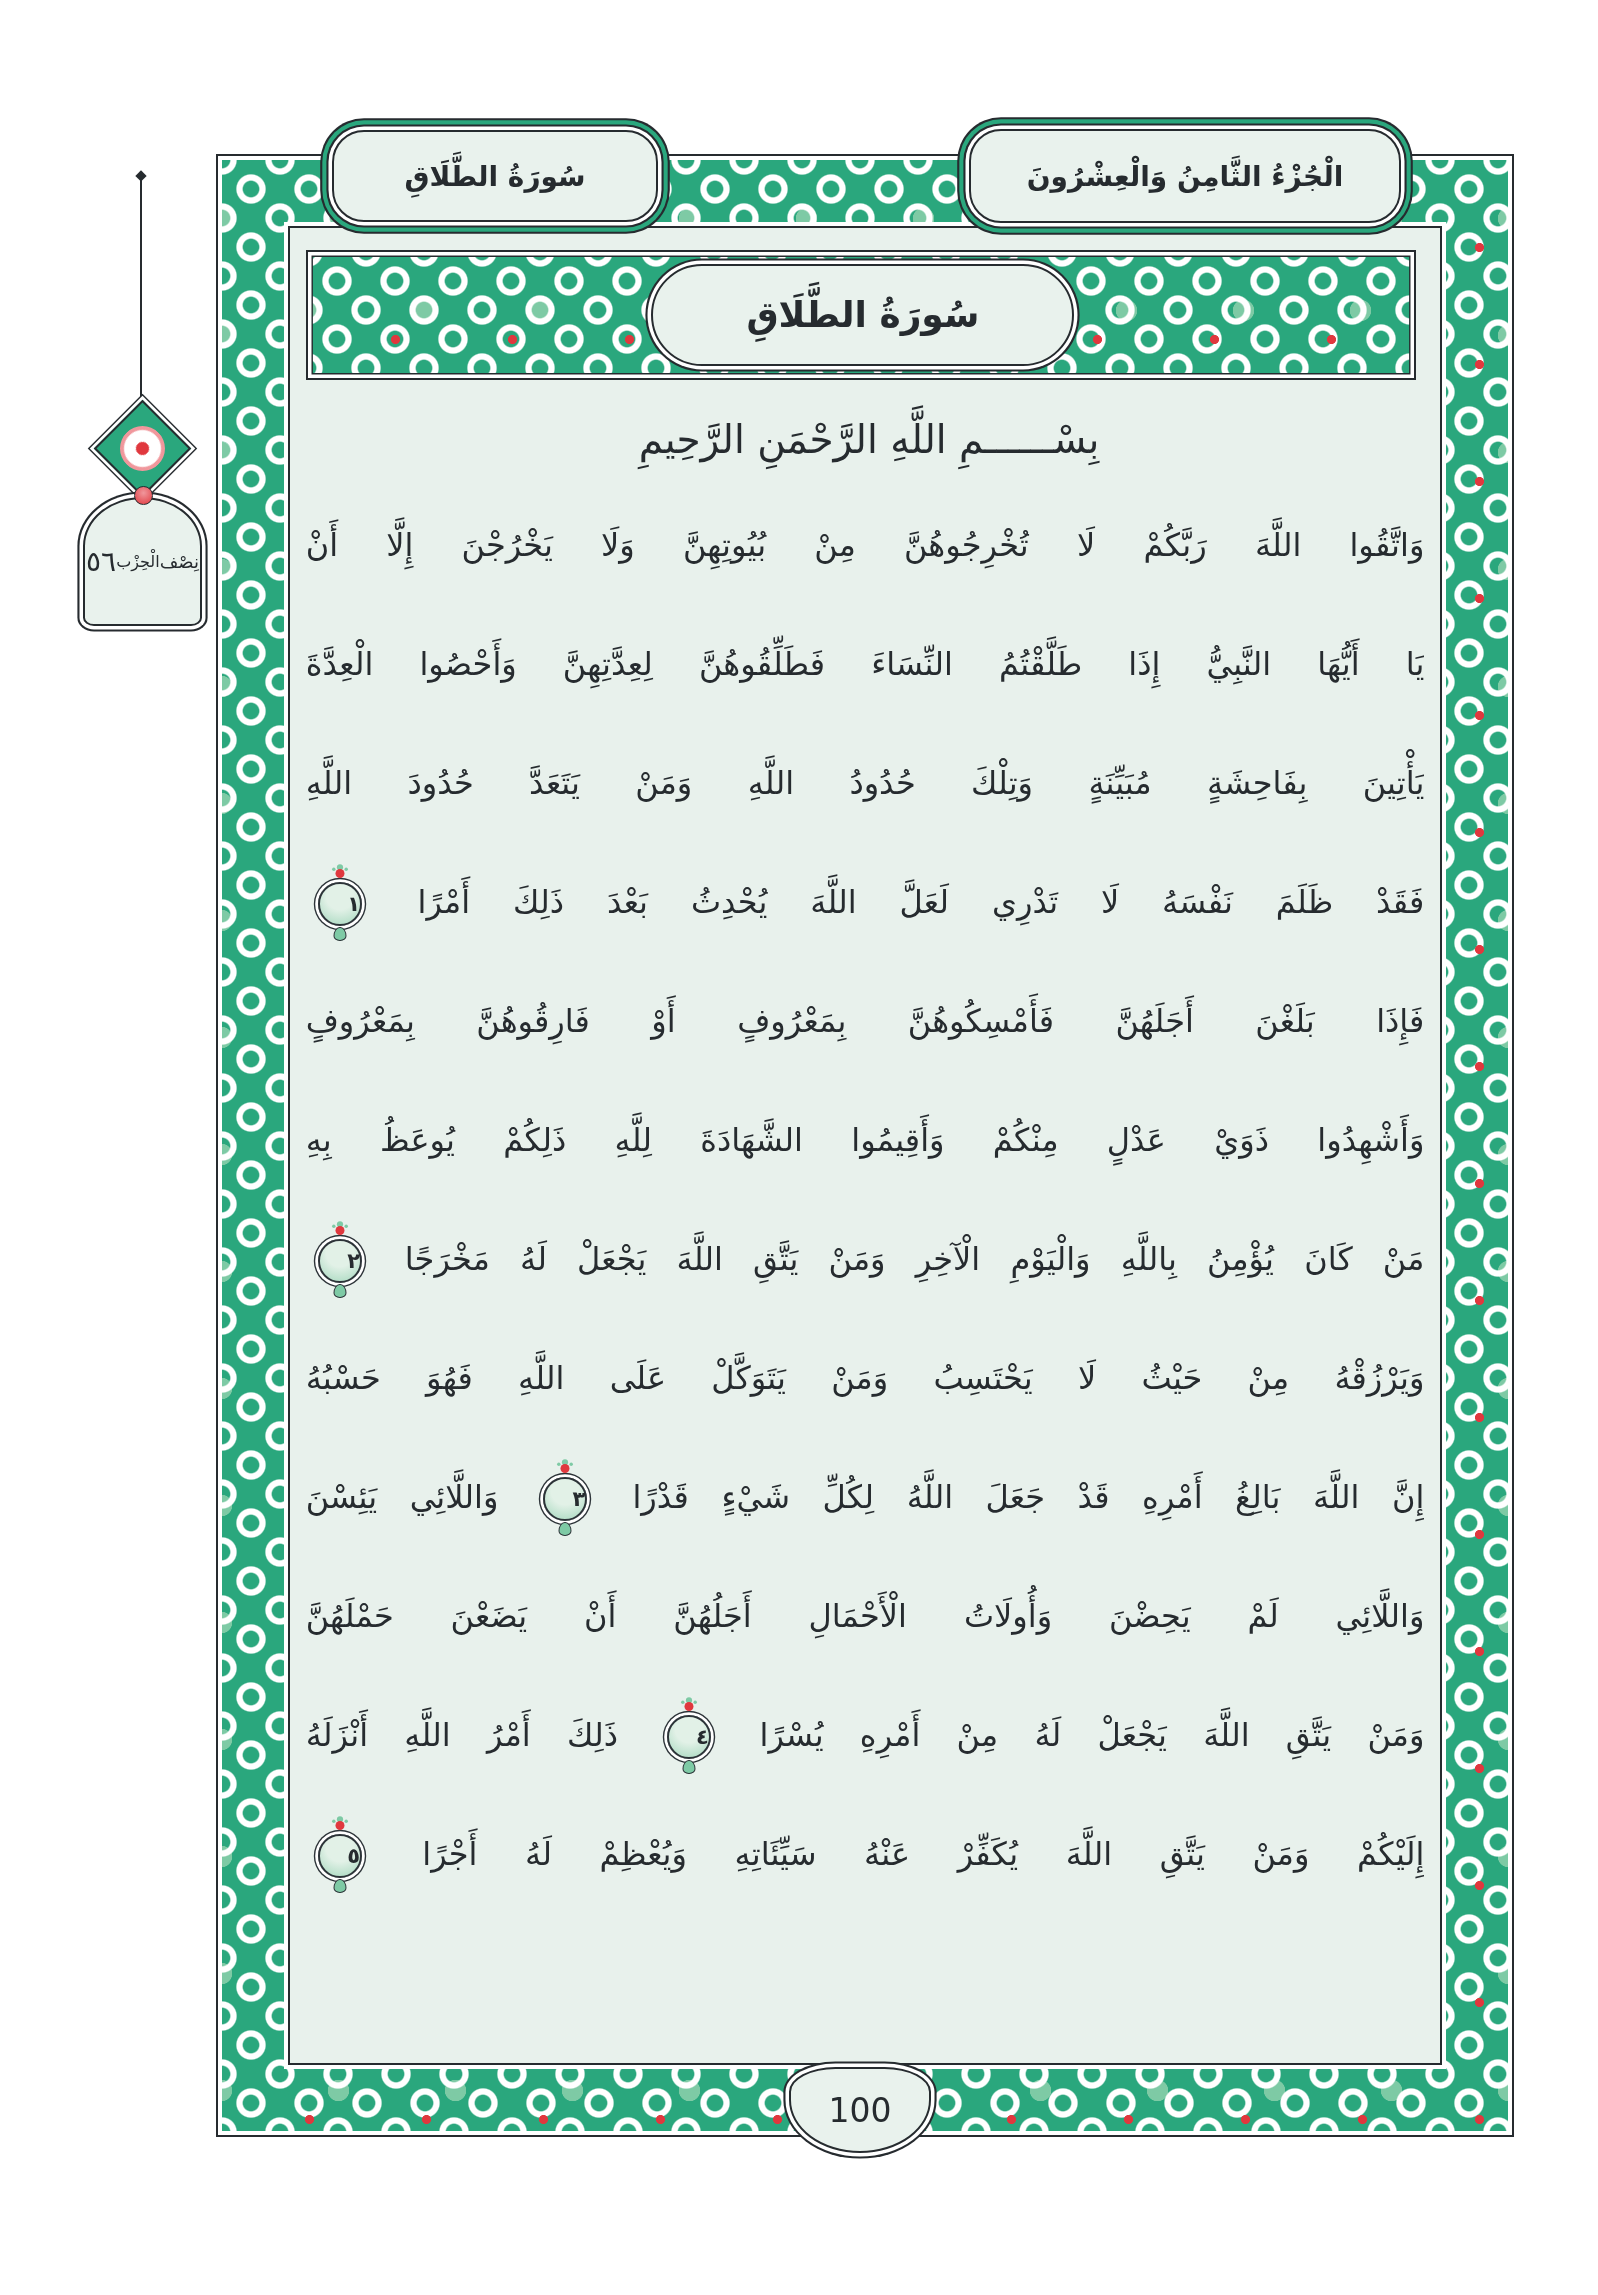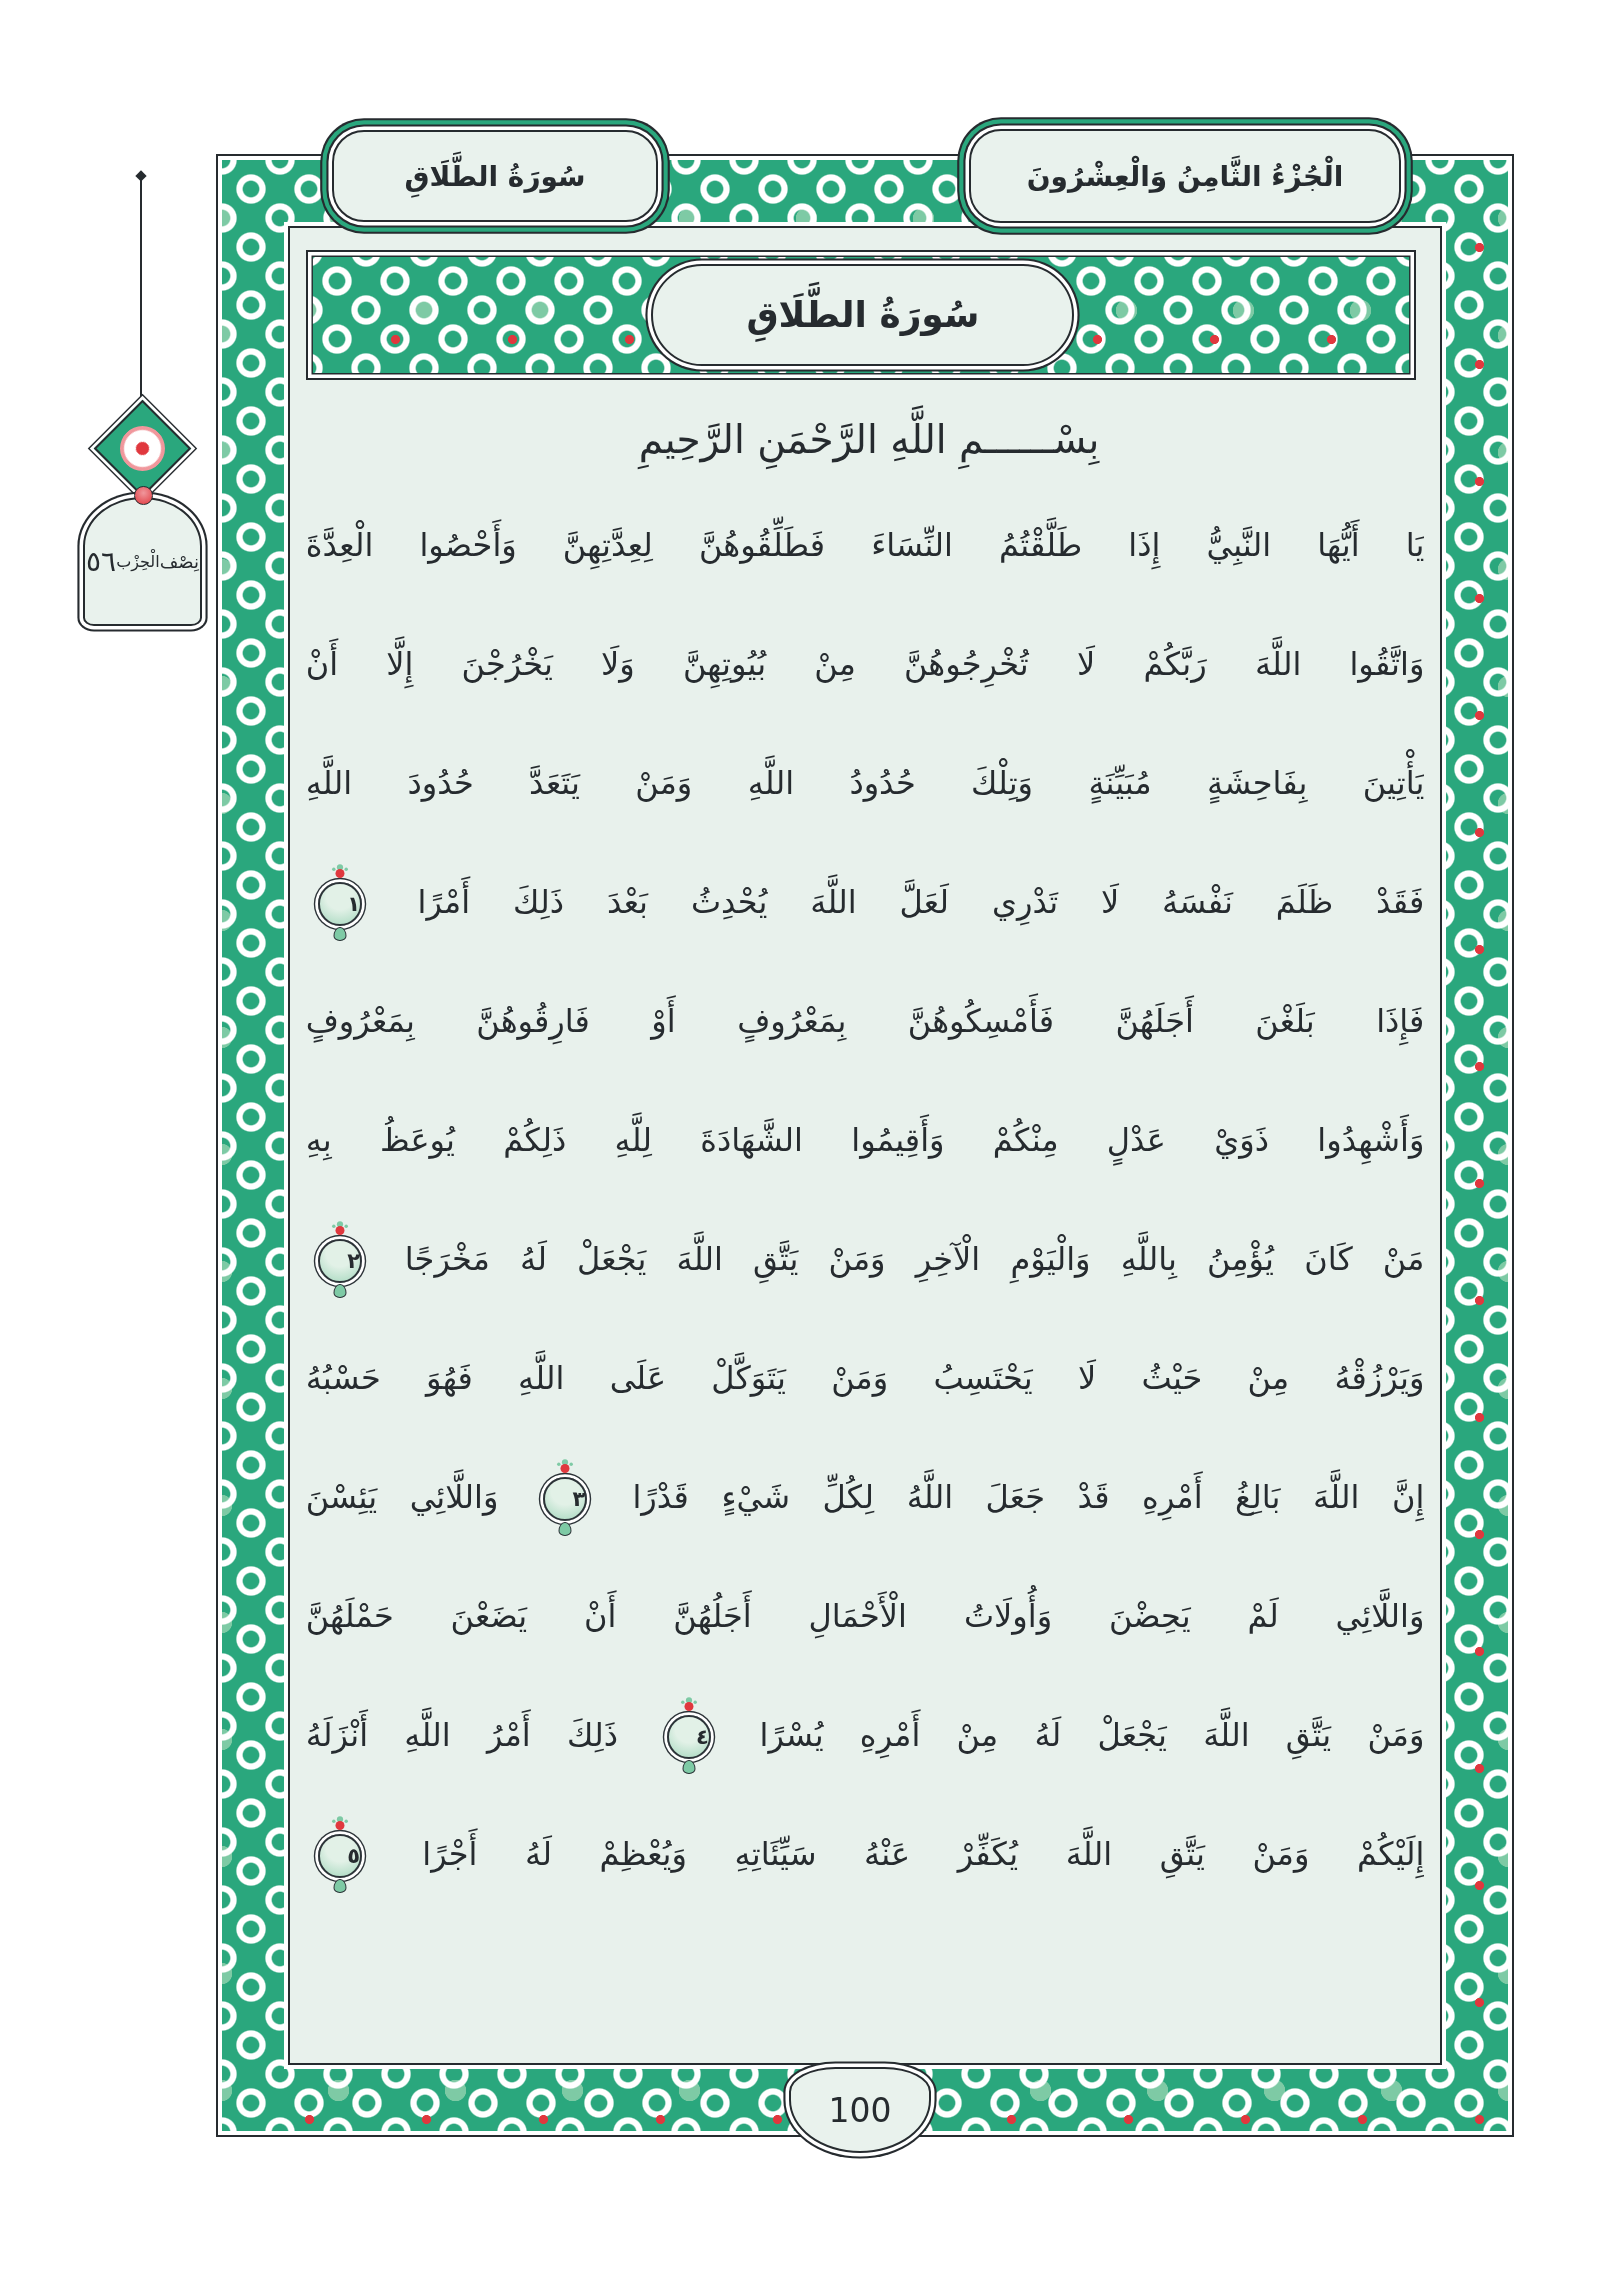--- a/index.html
+++ b/index.html
@@ -149,26 +149,26 @@
         <div class="banner vineband">
           <div class="title-cartouche">
             <div class="t">سُورَةُ الطَّلَاقِ</div>
           </div>
         </div>
 
         <div class="bismillah">بِسْــــــمِ اللَّهِ الرَّحْمَنِ الرَّحِيمِ</div>
 
         <div class="text-block">
           <div class="qline">
+            <span class="seg">وَاتَّقُوا اللَّهَ رَبَّكُمْ لَا تُخْرِجُوهُنَّ مِنْ بُيُوتِهِنَّ وَلَا يَخْرُجْنَ إِلَّا أَنْ</span>
+            
+            <span class="seg"></span>
+          </div>
+          <div class="qline">
             <span class="seg">يَا أَيُّهَا النَّبِيُّ إِذَا طَلَّقْتُمُ النِّسَاءَ فَطَلِّقُوهُنَّ لِعِدَّتِهِنَّ وَأَحْصُوا الْعِدَّةَ</span>
-            
-            <span class="seg"></span>
-          </div>
-          <div class="qline">
-            <span class="seg">وَاتَّقُوا اللَّهَ رَبَّكُمْ لَا تُخْرِجُوهُنَّ مِنْ بُيُوتِهِنَّ وَلَا يَخْرُجْنَ إِلَّا أَنْ</span>
             
             <span class="seg"></span>
           </div>
           <div class="qline">
             <span class="seg">يَأْتِينَ بِفَاحِشَةٍ مُبَيِّنَةٍ وَتِلْكَ حُدُودُ اللَّهِ وَمَنْ يَتَعَدَّ حُدُودَ اللَّهِ</span>
             
             <span class="seg"></span>
           </div>
           <div class="qline">
             <span class="seg">فَقَدْ ظَلَمَ نَفْسَهُ لَا تَدْرِي لَعَلَّ اللَّهَ يُحْدِثُ بَعْدَ ذَلِكَ أَمْرًا</span>

